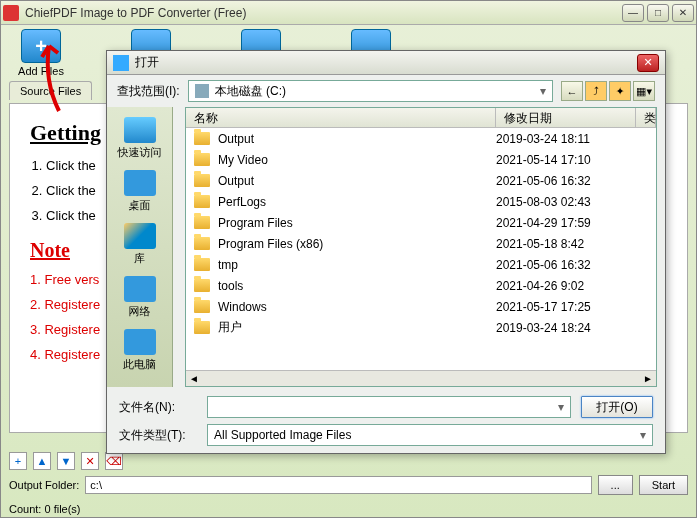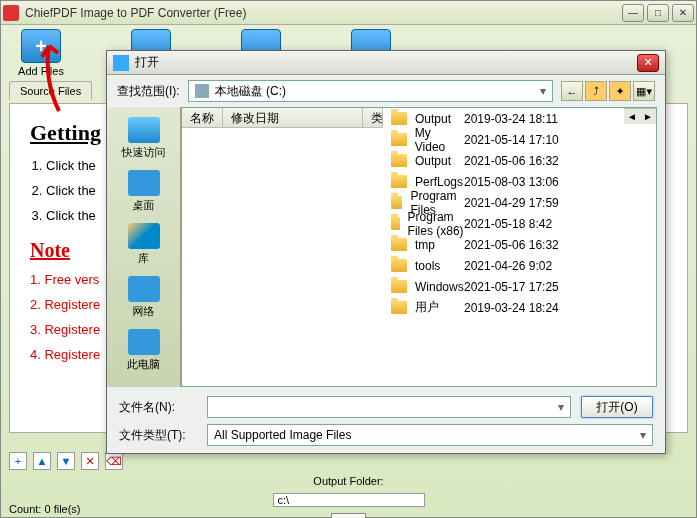--- a/index.html
+++ b/index.html
@@ -25,50 +25,50 @@
 .content h2 { font-size: 22px; font-weight: bold; text-decoration: underline; margin-bottom: 12px; font-family: "Times New Roman", serif; }
 .content ol { margin-left: 16px; }
 .content li { margin: 10px 0; }
 .note { color: #d00; font-size: 20px; font-weight: bold; text-decoration: underline; margin-top: 16px; font-family: "Times New Roman", serif; }
 .notelist { margin-top: 8px; }
 .notelist div { color: #d00; margin: 10px 0; font-size: 13px; }
 
 .bottombar { position: absolute; bottom: 44px; left: 8px; right: 8px; height: 24px; display: flex; align-items: center; gap: 6px; }
 .smallbtn { width: 18px; height: 18px; border: 1px solid #999; background: #fff; font-size: 11px; display: flex; align-items: center; justify-content: center; }
 
-.outrow { position: absolute; bottom: 22px; left: 8px; right: 8px; height: 20px; display: flex; align-items: center; font-size: 11px; gap: 6px; flex-direction: column; }
+.outrow { position: absolute; bottom: 22px; left: 8px; right: 8px; height: 20px; display: flex; align-items: center; font-size: 11px; gap: 6px; }
 .outrow input { flex: 1; height: 18px; border: 1px solid #999; padding: 0 4px; font-size: 11px; }
 .btn { height: 20px; padding: 0 12px; border: 1px solid #888; background: linear-gradient(#fff, #ddd); font-size: 11px; cursor: pointer; }
 
 .status { position: absolute; bottom: 2px; left: 8px; font-size: 11px; }
 
 
 .dialog { position: absolute; top: 50px; left: 106px; width: 560px; height: 404px; background: #eef0ee; border: 1px solid #666; box-shadow: 2px 2px 8px rgba(0,0,0,0.3); z-index: 10; }
 .dlg-title { height: 24px; background: linear-gradient(#f4f4f0, #d8dcd0); display: flex; align-items: center; padding: 0 6px; font-size: 12px; border-bottom: 1px solid #999; }
 .dlg-title .di { width: 16px; height: 16px; background: #3af; margin-right: 6px; }
 .dlg-title .spacer { flex: 1; }
 .dlg-close { width: 22px; height: 18px; background: linear-gradient(#e66, #b22); border: 1px solid #800; border-radius: 3px; color: #fff; font-size: 11px; display: flex; align-items: center; justify-content: center; cursor: pointer; }
 
 .dlg-lookrow { height: 32px; display: flex; align-items: center; padding: 0 10px; font-size: 12px; gap: 8px; }
 .dlg-select { flex: 1; height: 22px; border: 1px solid #7a9; background: #fff; display: flex; align-items: center; padding: 0 6px; font-size: 12px; }
 .dlg-select .drv { width: 14px; height: 14px; background: #8ab; margin-right: 6px; }
 .dlg-nav { display: flex; gap: 2px; }
 .dlg-navbtn { width: 22px; height: 20px; border: 1px solid #9a8; background: linear-gradient(#f8f8e8, #d8dcc0); display: flex; align-items: center; justify-content: center; font-size: 11px; }
 
 .dlg-body { display: flex; height: 280px; }
-.dlg-side { width: 74px; background: linear-gradient(#e0e8d0, #c8d4b0); border-right: 1px solid #9a8; padding-top: 6px; }
+.dlg-side { width: 66px; background: linear-gradient(#e0e8d0, #c8d4b0); border-right: 1px solid #9a8; padding-top: 6px; }
 .place { display: flex; flex-direction: column; align-items: center; font-size: 11px; margin: 4px 0 10px; cursor: pointer; }
 .place-icon { width: 32px; height: 26px; border-radius: 3px; margin-bottom: 2px; }
 .pi-quick { background: linear-gradient(#6cf, #28c); }
 .pi-desk { background: #39d; }
 .pi-lib { background: linear-gradient(135deg, #fc6, #08c 50%); }
 .pi-pc { background: #39d; }
 .pi-net { background: #39d; }
 
-.dlg-files { flex: 1; background: #fff; border: 1px solid #7a9; margin: 0 8px 0 0; display: flex; flex-direction: row; }
+.dlg-files { flex: 1; background: #fff; border: 1px solid #7a9; margin: 0 8px 0 12px; display: flex; flex-direction: column; }
 .fhdr { display: flex; height: 20px; background: linear-gradient(#f4f4ec, #e0e4d4); font-size: 12px; border-bottom: 1px solid #bbb; }
 .fhdr div { padding: 2px 8px; border-right: 1px solid #bbb; }
 .col-name { flex: 1; }
 .col-date { width: 140px; }
 .col-x { width: 20px; }
 
 .flist { flex: 1; overflow: hidden; font-size: 12px; }
 .frow { display: flex; height: 21px; align-items: center; }
 .frow .fn { flex: 1; display: flex; align-items: center; padding-left: 8px; }
 .frow .fd { width: 140px; }
@@ -236,21 +236,21 @@
               <span>Output</span>
             </div>
             <div class="fd">2021-05-06 16:32</div>
             <div class="fx"></div>
           </div>
           <div class="frow">
             <div class="fn">
               <div class="folder-icon"></div>
               <span>PerfLogs</span>
             </div>
-            <div class="fd">2015-08-03 13:06</div>
+            <div class="fd">2015-08-03 02:43</div>
             <div class="fx"></div>
           </div>
           <div class="frow">
             <div class="fn">
               <div class="folder-icon"></div>
               <span>Program Files</span>
             </div>
             <div class="fd">2021-04-29 17:59</div>
             <div class="fx"></div>
           </div>

